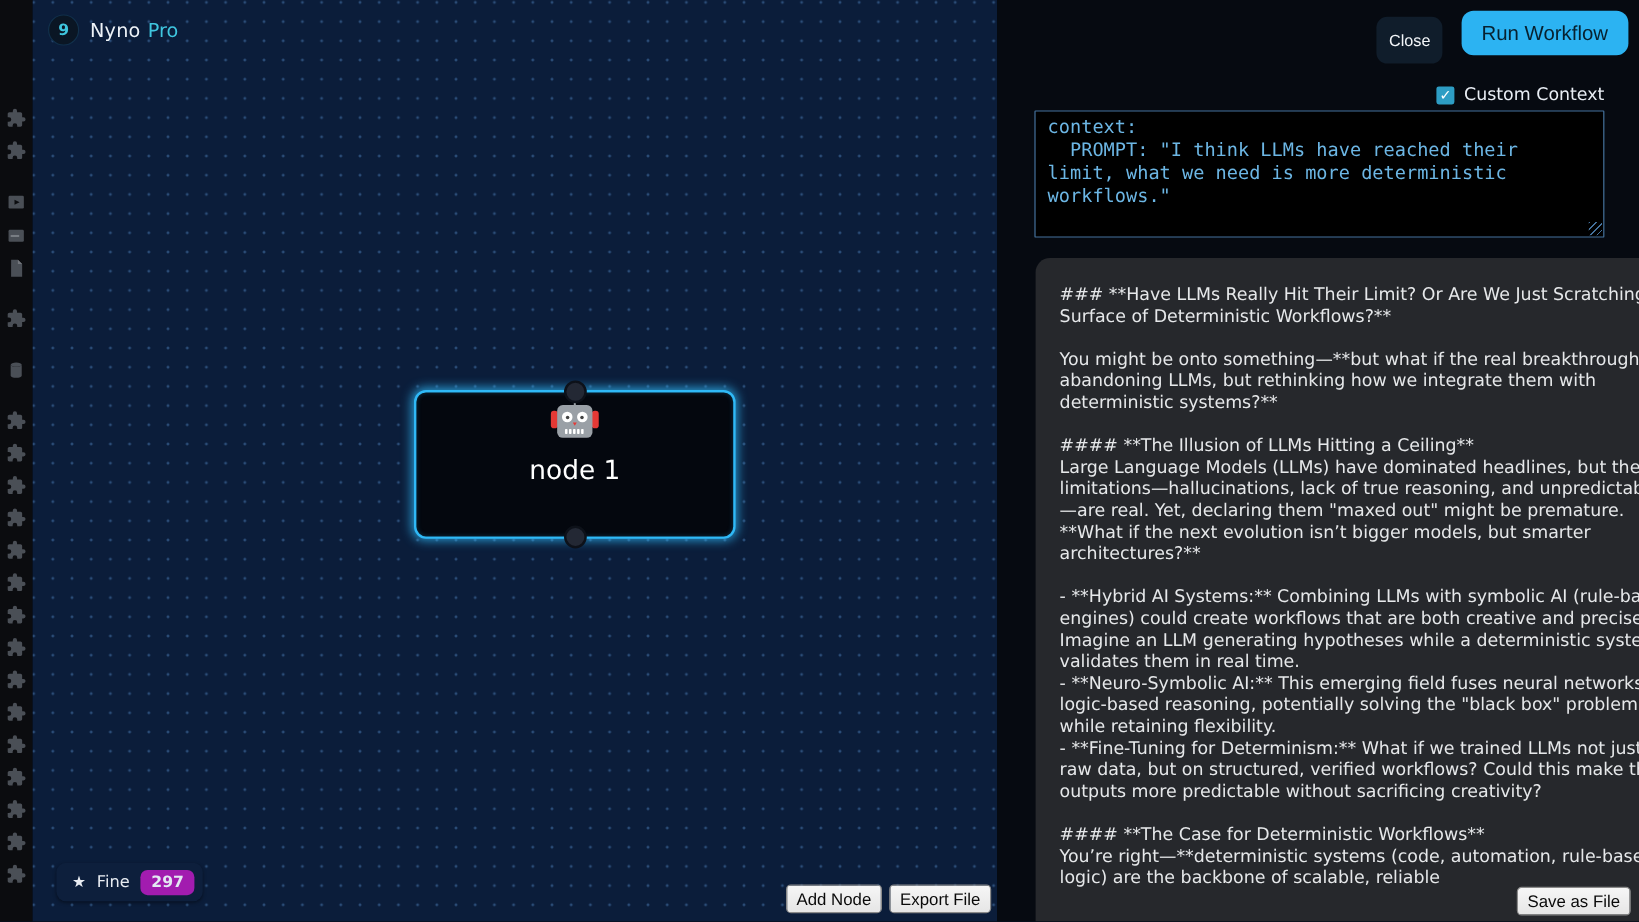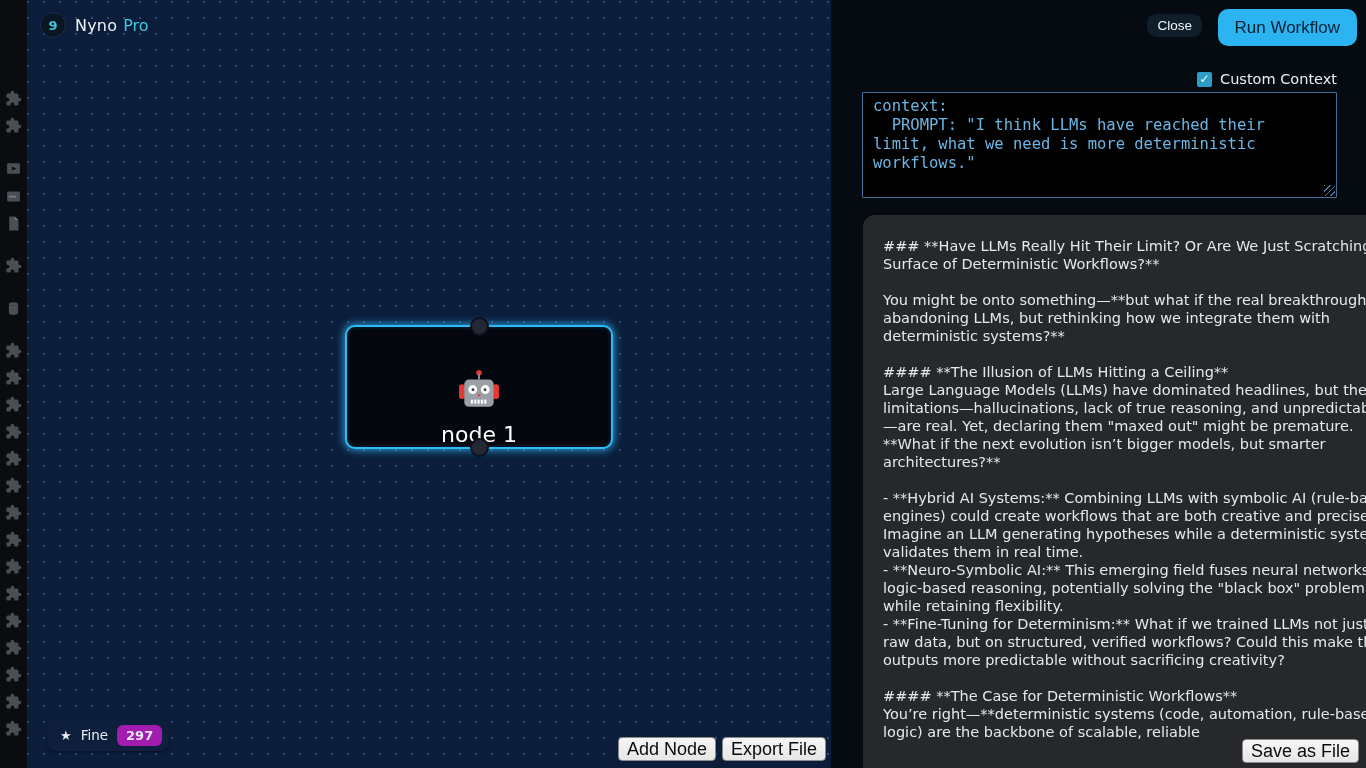--- a/index.html
+++ b/index.html
@@ -29,21 +29,21 @@
     display:flex;align-items:center;justify-content:center;
   }
   #brand-name{color:#eef3f8;font-size:16px;letter-spacing:.2px;}
   #brand-pro{color:#3fc6df;font-size:16px;margin-left:6px;}
 
   
   #node{
     left:318px;top:325px;width:264px;height:120px;border-radius:10px;
     background:#04070e;border:2px solid #2fb9f7;
     box-shadow:0 0 9px 1px rgba(47,185,247,.85), inset 0 0 4px rgba(47,185,247,.25);
-    display:flex;flex-direction:column;align-items:center;justify-content:flex-end;gap:9px;
+    display:flex;flex-direction:column;align-items:center;justify-content:flex-start;gap:9px;
   }
   .handle{
     position:absolute;left:50%;width:15px;height:15px;margin-left:-9px;border-radius:50%;
     background:#232834;border:2px solid #0d1119;
   }
   #handle-top{top:-10px;}
   #handle-bottom{bottom:-10px;}
   #node-label{color:#fff;font-size:22px;}
 
   
@@ -54,32 +54,32 @@
   }
   #star-icon{color:#e8ecf2;font-size:13px;}
   #star-label{color:#e8ecf2;font-size:13.5px;}
   #star-count{
     background:#a21caf;color:#e3e9f2;font-size:13px;font-weight:bold;
     border-radius:6px;padding:3px 9px;
   }
 
   
   .lite-btn{
-    font-family:"Liberation Sans",sans-serif;font-size:18px;color:#0a0a0a;
+    font-family:"Liberation Sans",sans-serif;font-size:14px;color:#0a0a0a;
     background:linear-gradient(#f6f6f6,#e6e6e6);
     border:1px solid #8a8a8a;border-radius:4px;padding:3px 8px;line-height:16px;
     white-space:nowrap;
   }
   #canvas-actions{right:5px;bottom:7px;display:flex;gap:6px;}
 
   
   #right-panel{left:831px;top:0;width:535px;height:768px;background:#060a11;}
   #close-btn{
     right:164px;top:14px;background:#101d2b;color:#f2f5f8;border:none;border-radius:9px;
-    font-family:"Liberation Sans",sans-serif;font-size:13.5px;padding:4px 10px;
+    font-family:"Liberation Sans",sans-serif;font-size:13.5px;padding:12px 10px;
   }
   #run-btn{
     right:9px;top:9px;background:#2cb3f2;color:#07212f;border:none;border-radius:10px;
     font-family:"Liberation Sans",sans-serif;font-size:17px;font-weight:500;
     padding:5px 17px;height:37px;
   }
   #ctx-row{right:29px;top:71px;display:flex;align-items:center;gap:8px;}
   #ctx-checkbox{
     width:15px;height:15px;border-radius:2px;background:#2d9dc4;
     display:flex;align-items:center;justify-content:center;

